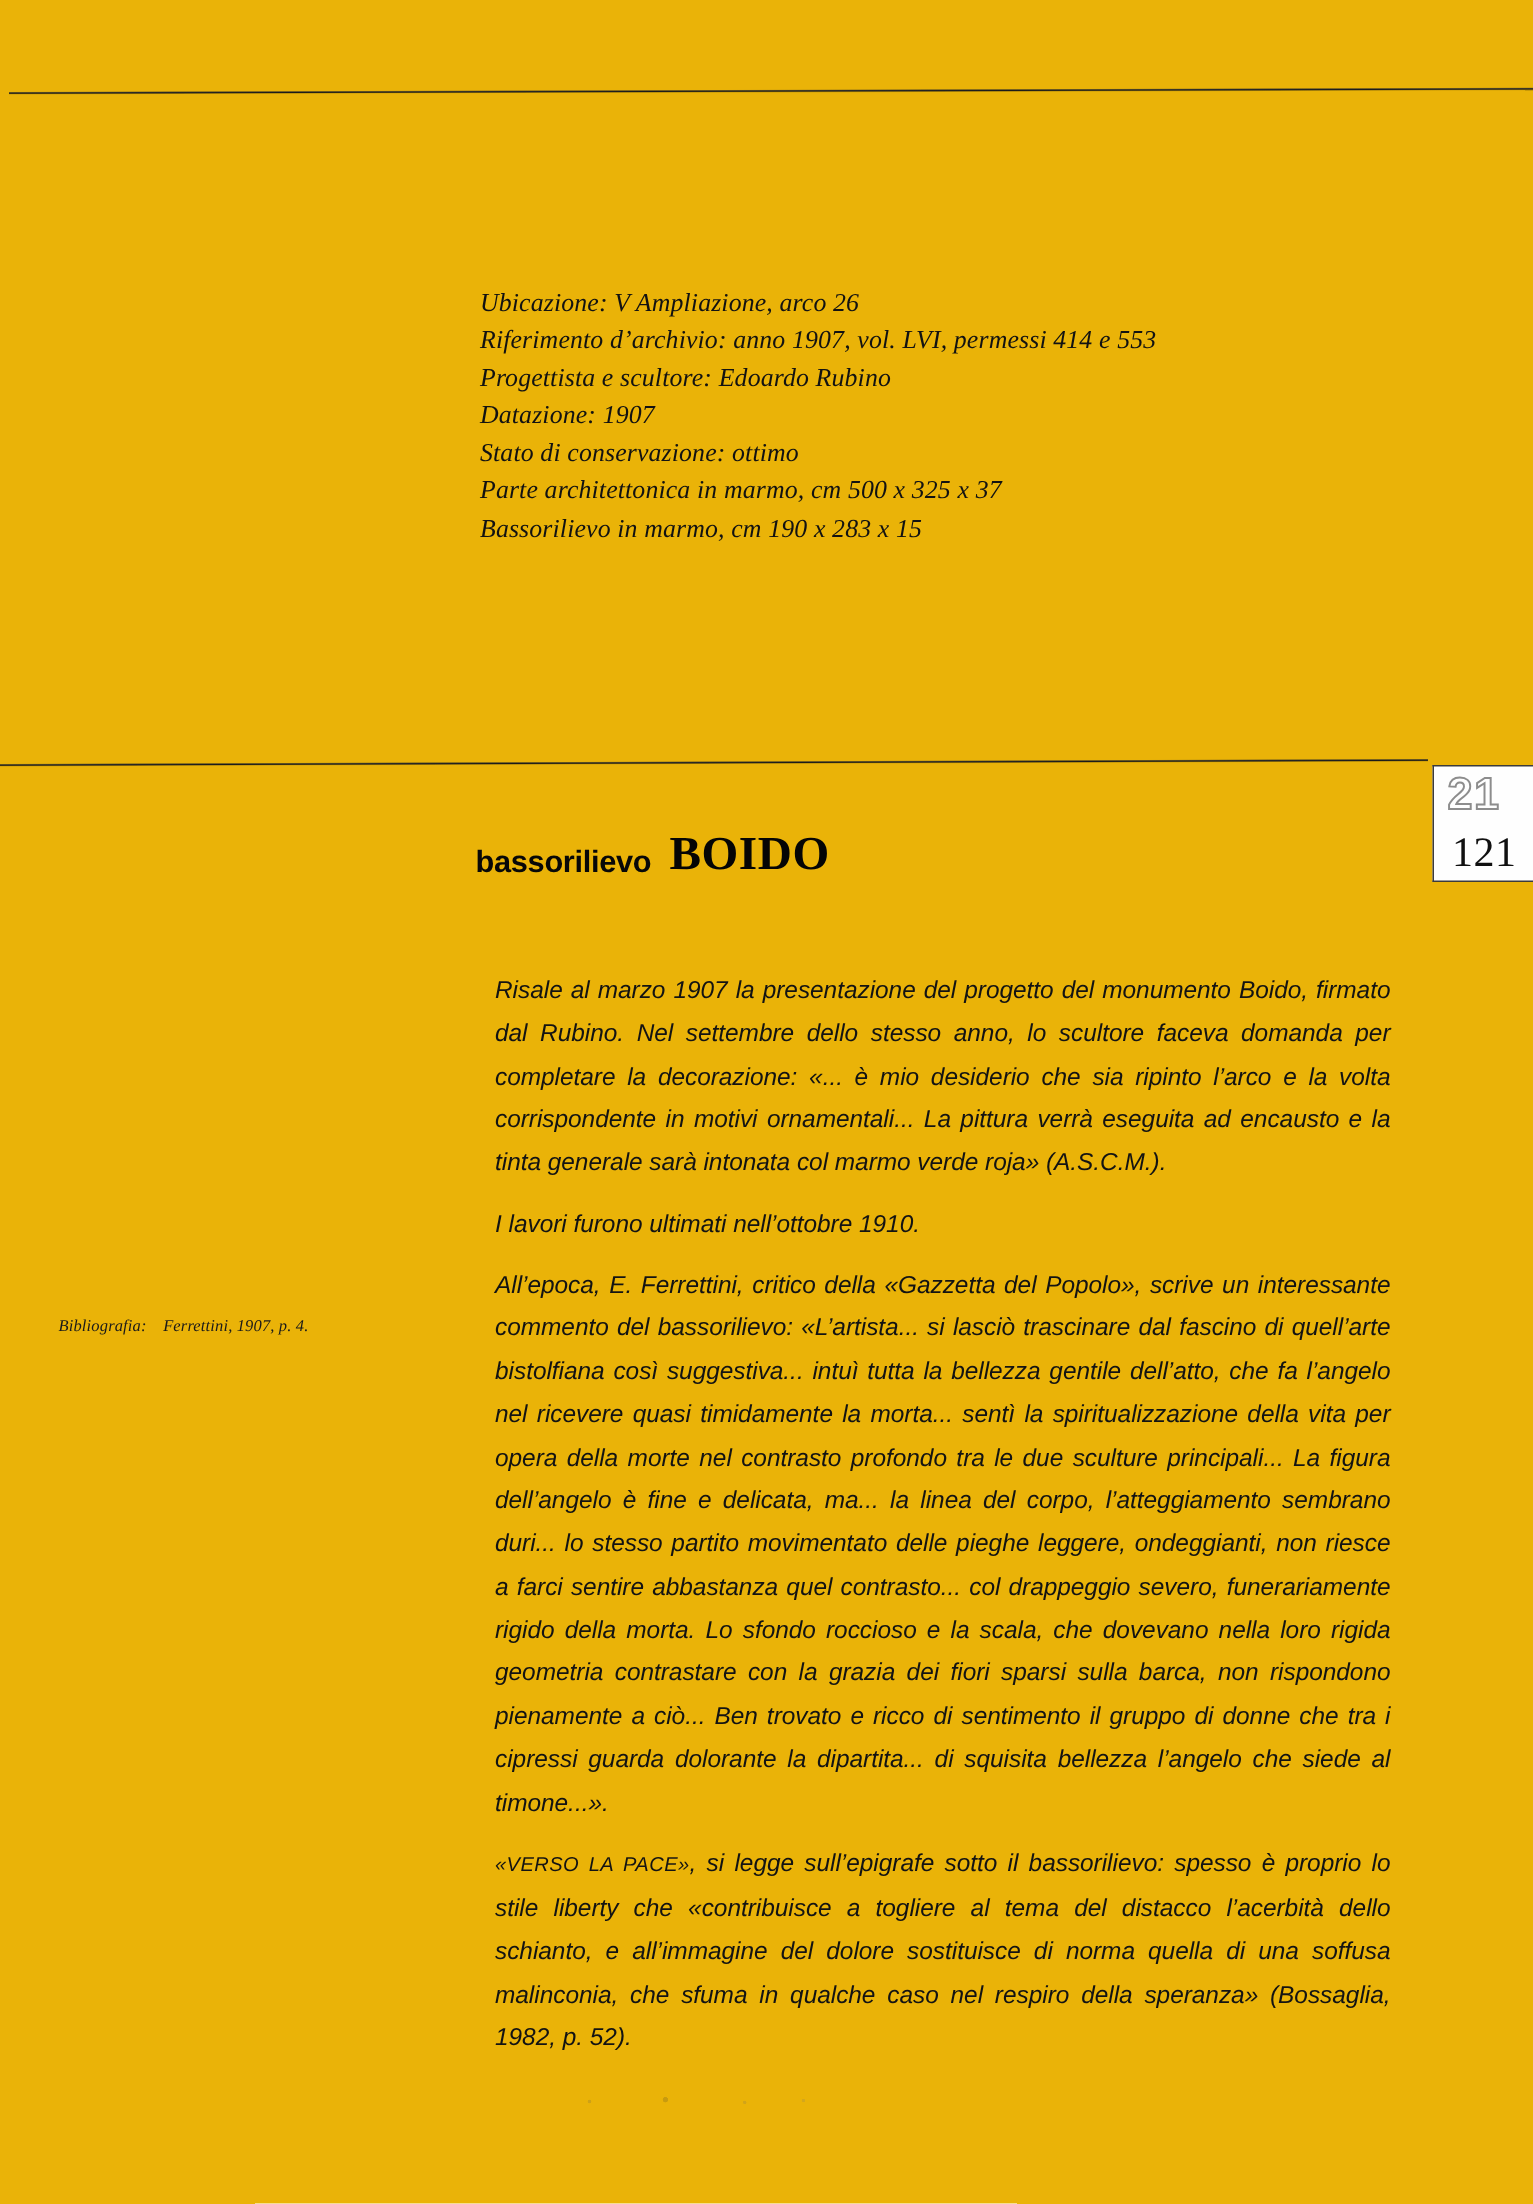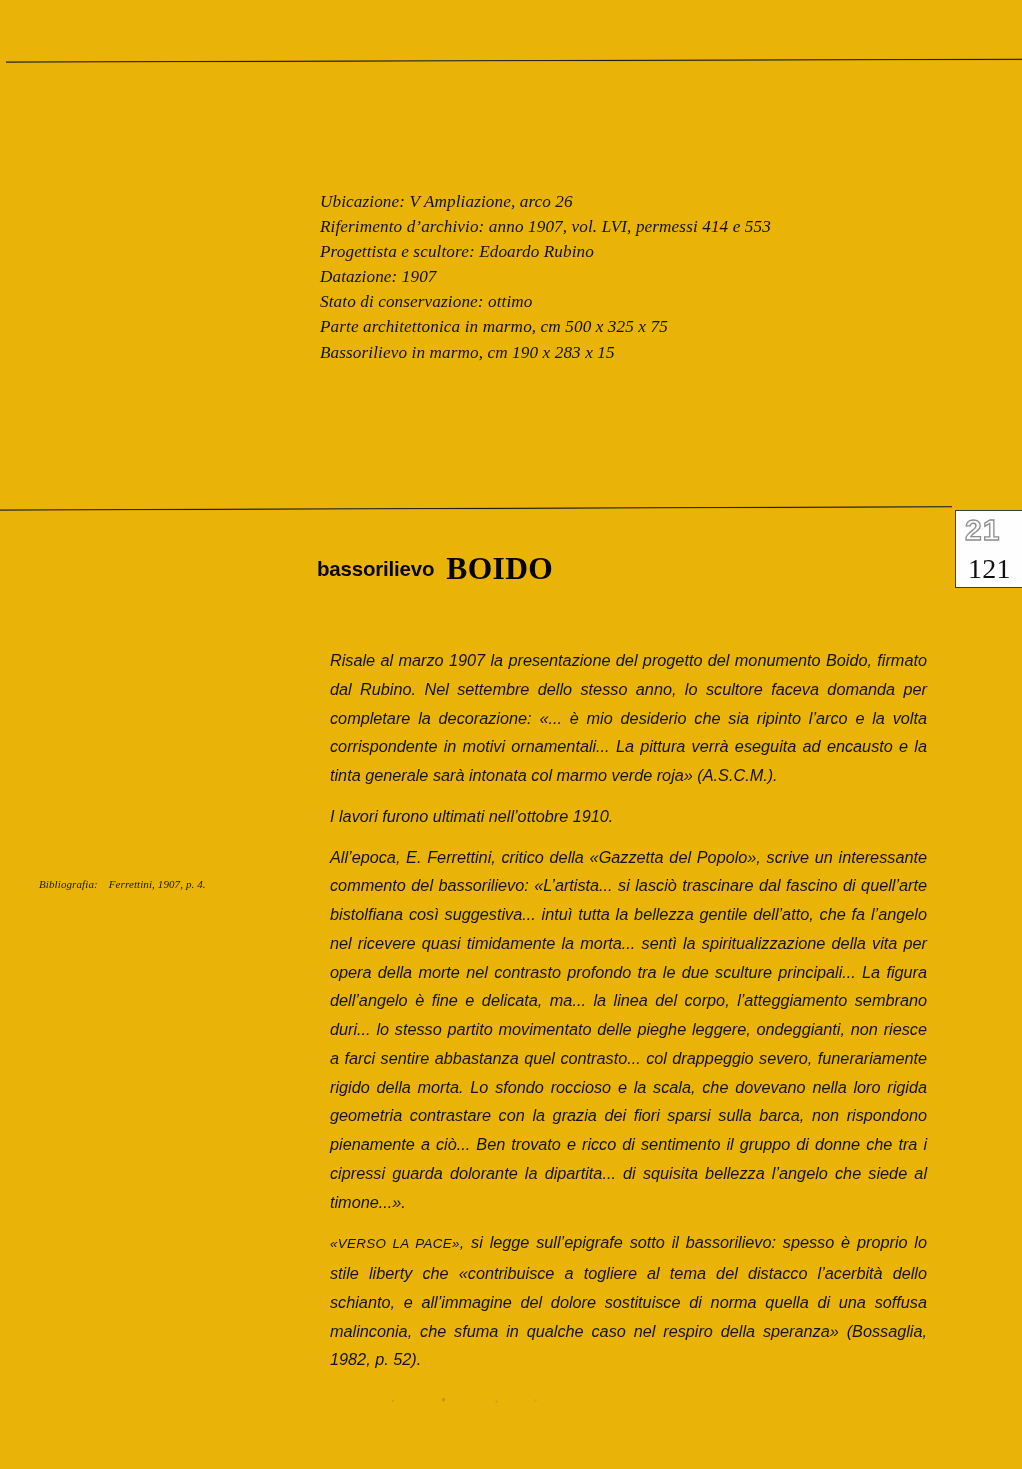--- a/index.html
+++ b/index.html
@@ -59,21 +59,21 @@
     font-size: 14.4px;
     letter-spacing: 0.2px;
   }
 
   
   .heading {
     position: absolute;
     left: 317px;
     top: 551px;
     display: flex;
-    align-items: center;
+    align-items: flex-end;
     gap: 12px;
   }
   .heading-kind {
     font-family: "Liberation Sans", sans-serif;
     font-weight: bold;
     font-size: 20.5px;
     letter-spacing: -0.2px;
     color: #080808;
   }
   .heading-name {
@@ -179,21 +179,21 @@
 <div class="page">
 
   <div class="rule rule-top"></div>
 
   <div class="meta-block">
     <div class="meta-line">Ubicazione: V Ampliazione, arco 26</div>
     <div class="meta-line">Riferimento d’archivio: anno 1907, vol. LVI, permessi 414 e 553</div>
     <div class="meta-line">Progettista e scultore: Edoardo Rubino</div>
     <div class="meta-line">Datazione: 1907</div>
     <div class="meta-line">Stato di conservazione: ottimo</div>
-    <div class="meta-line">Parte architettonica in marmo, cm 500 x 325 x 75</div>
+    <div class="meta-line">Parte architettonica in marmo, cm 500 x 325 x 37</div>
     <div class="meta-line">Bassorilievo in marmo, cm 190 x 283 x 15</div>
   </div>
 
   <div class="rule rule-mid"></div>
 
   <div class="heading">
     <span class="heading-kind">bassorilievo</span>
     <span class="heading-name">BOIDO</span>
   </div>
 

